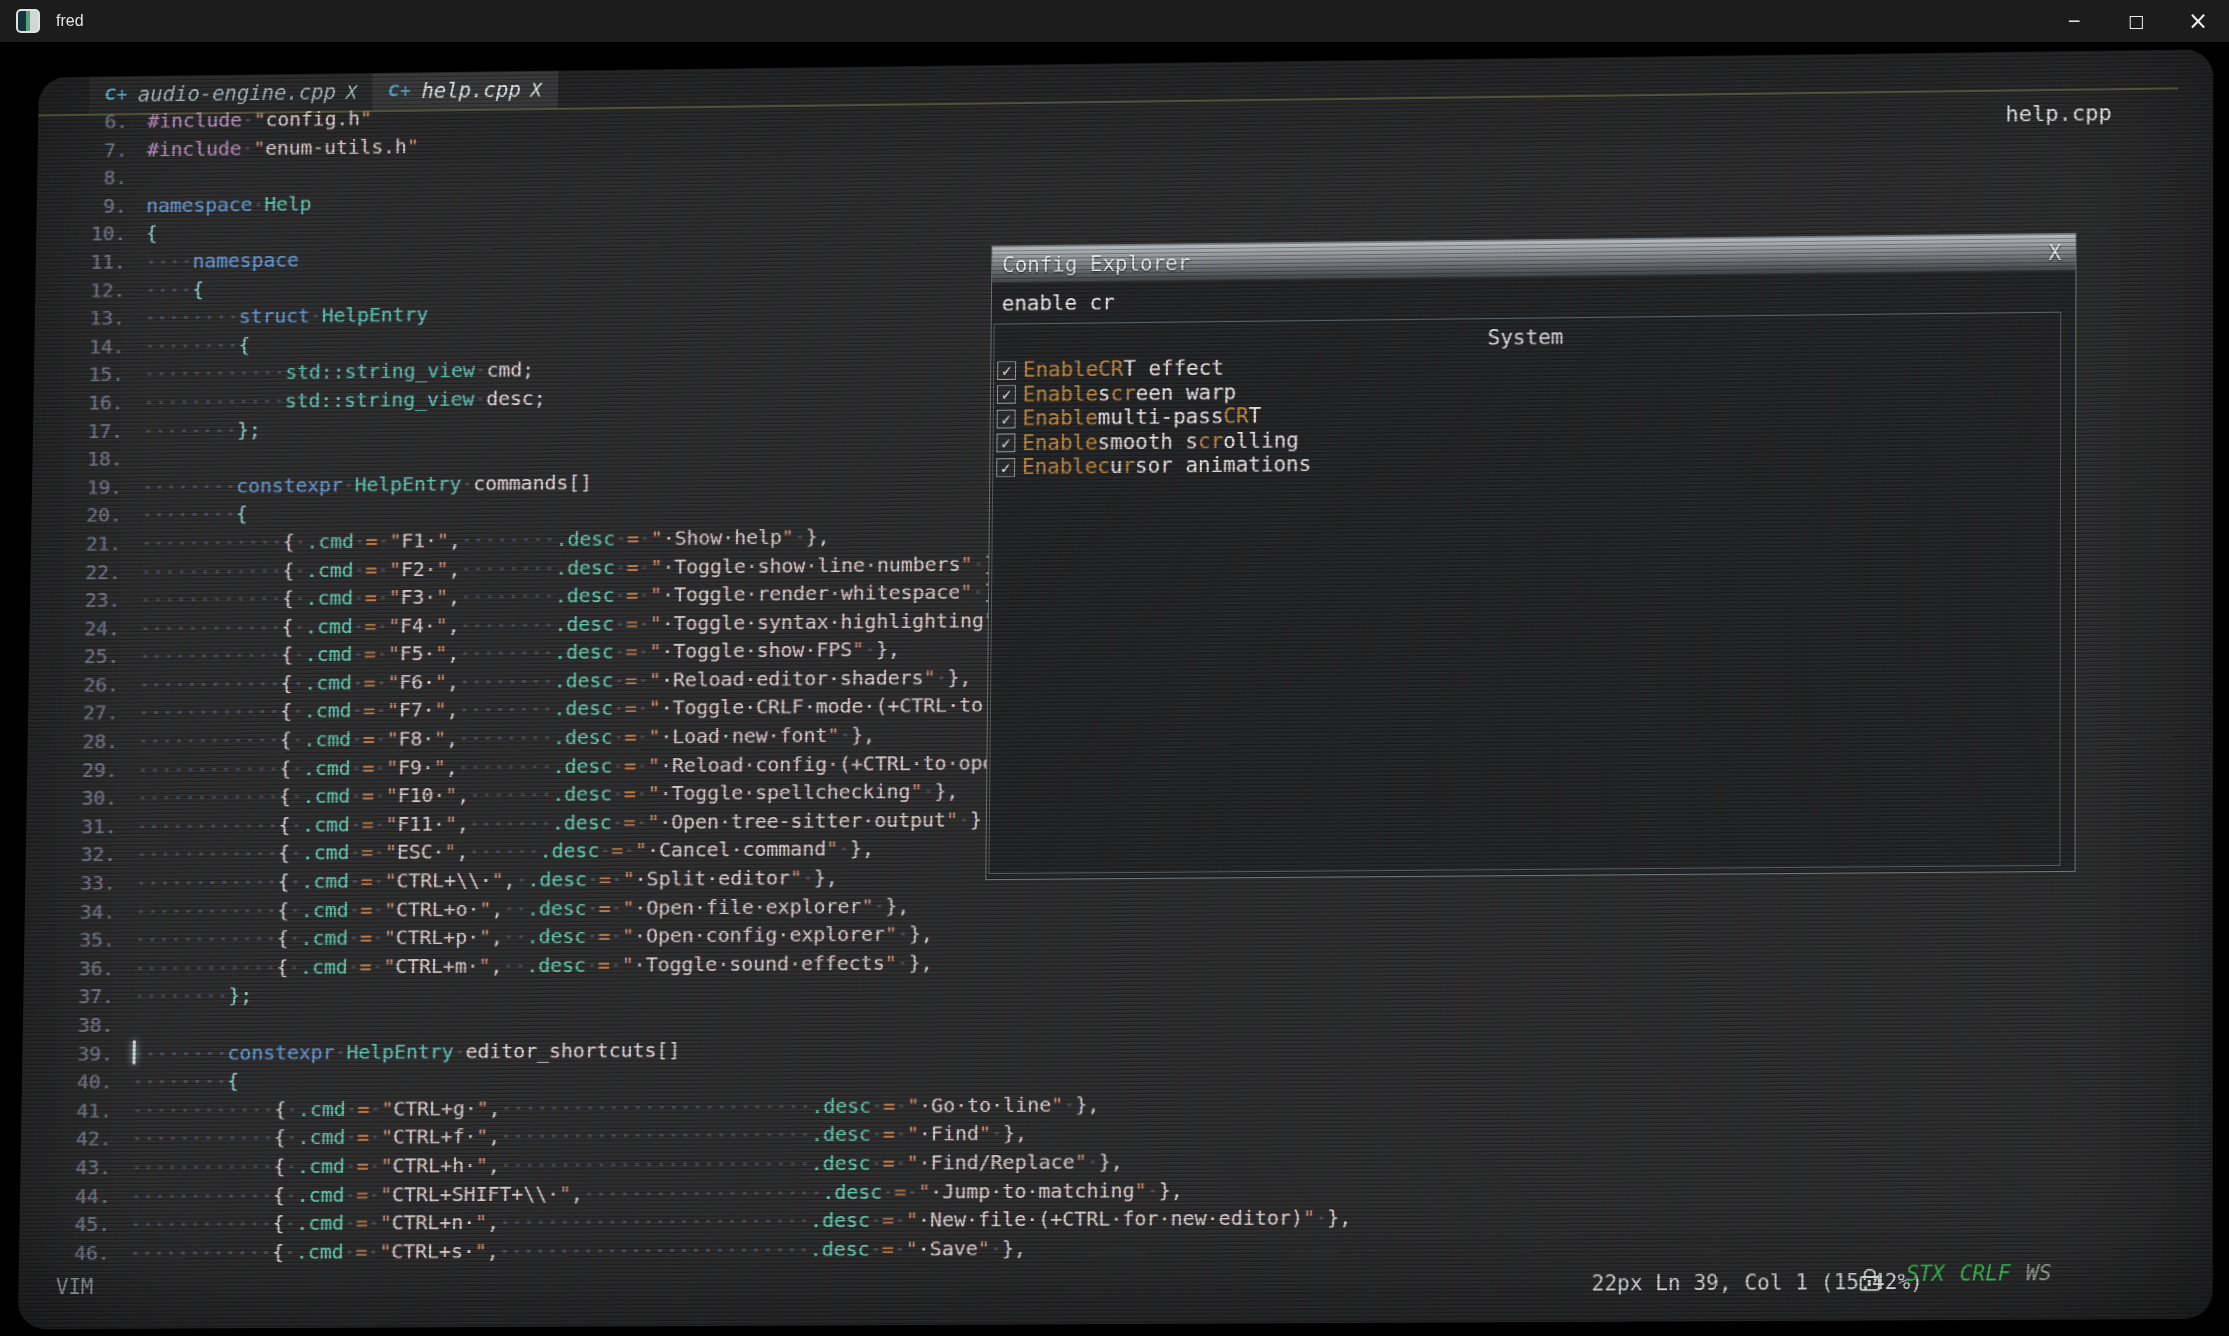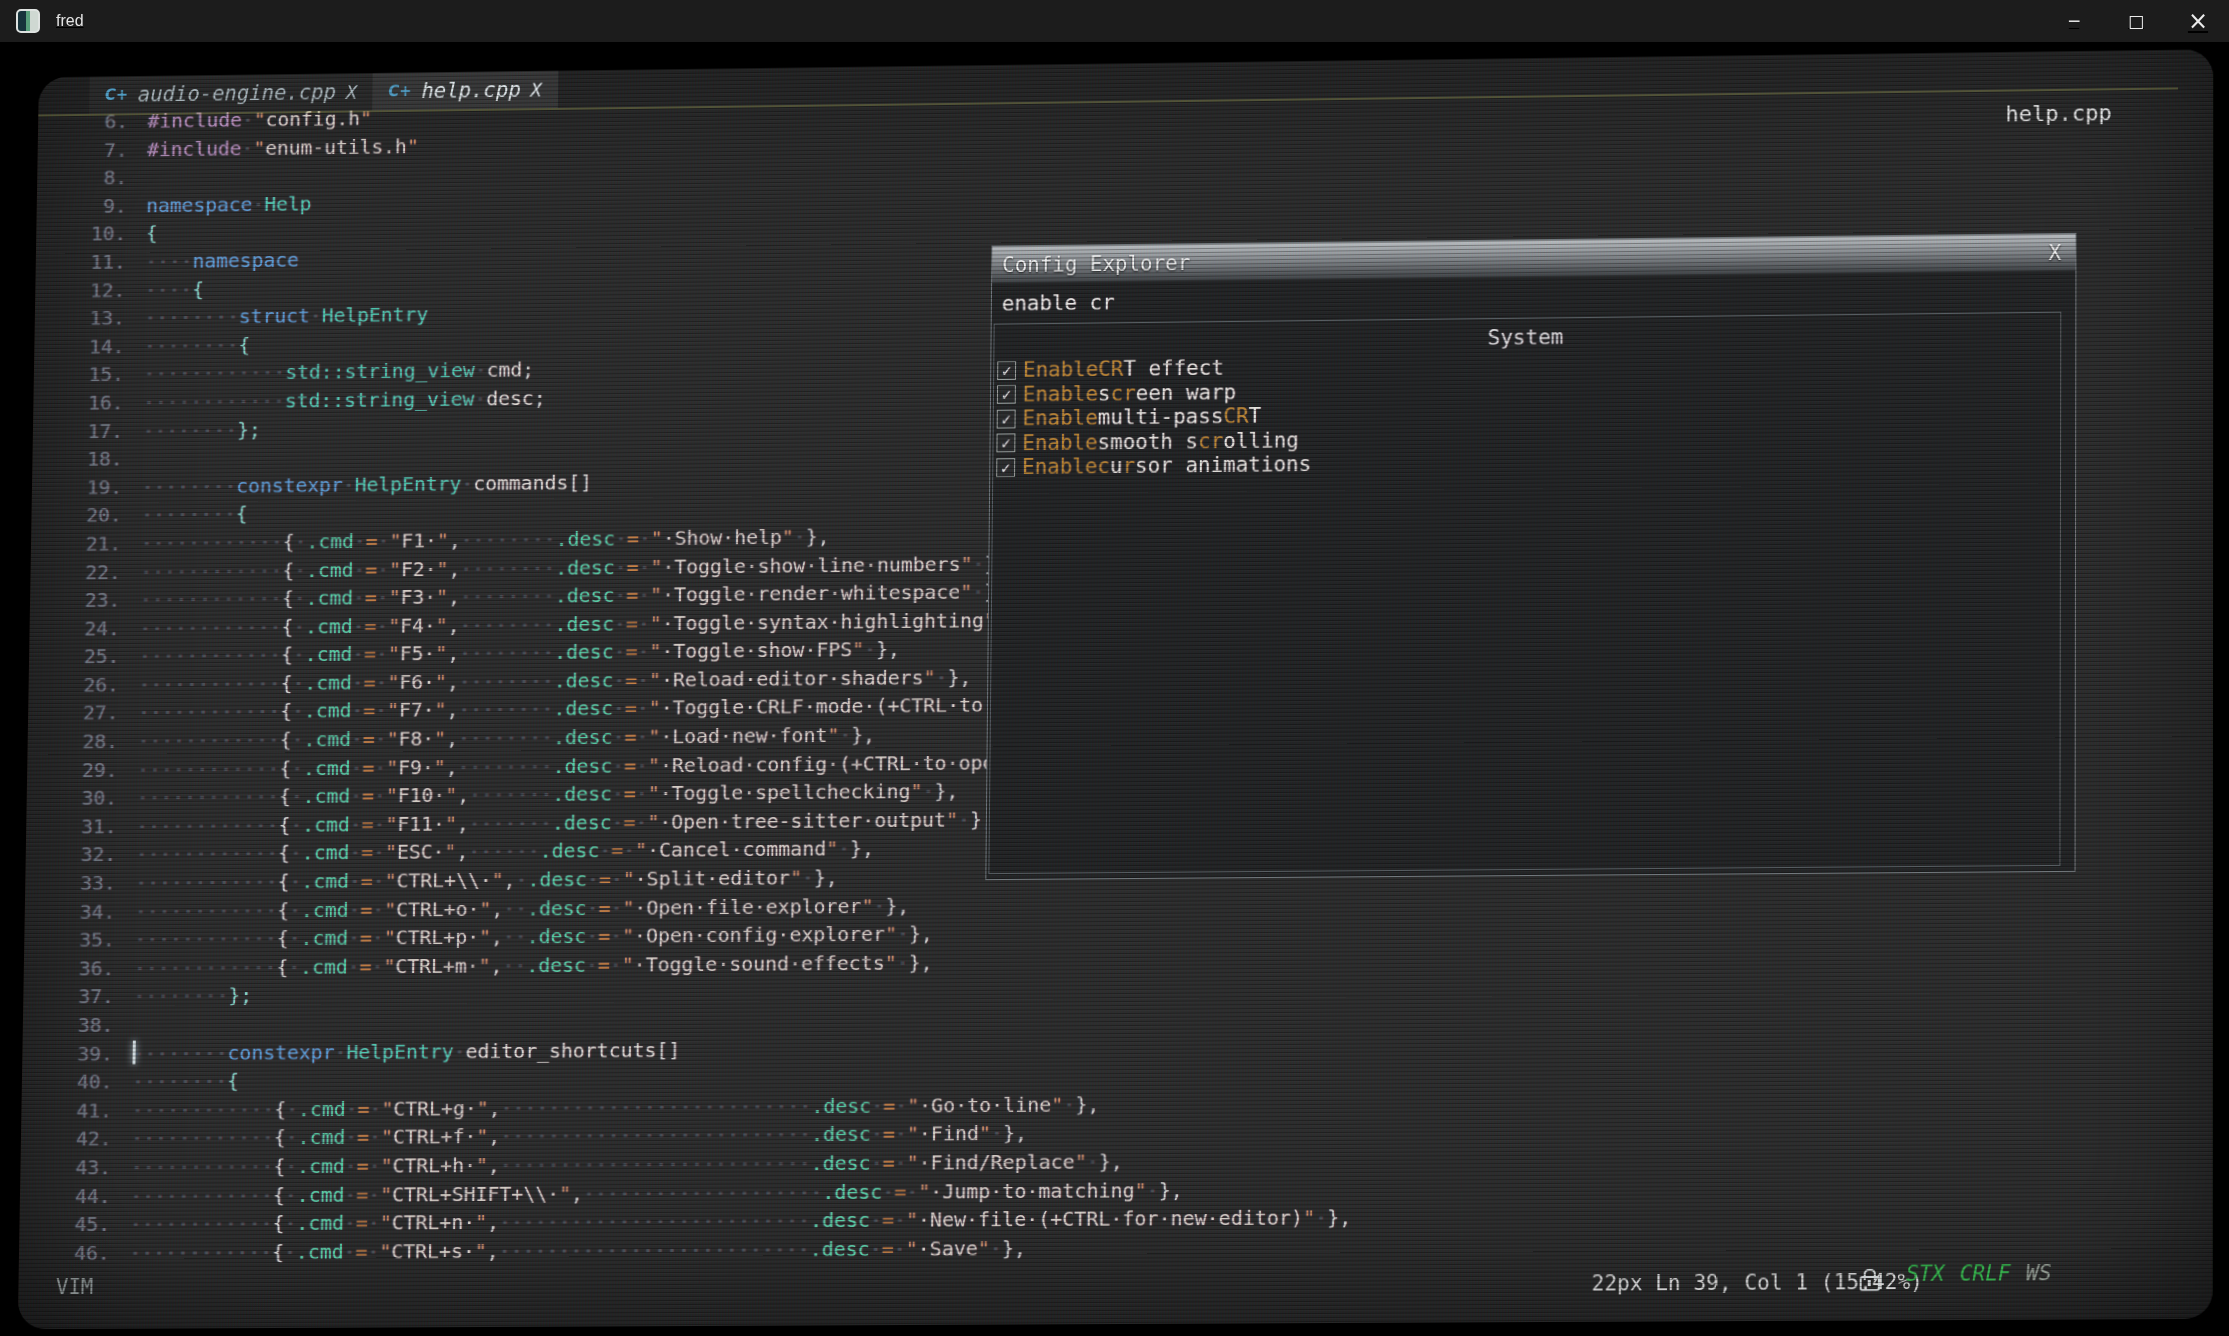--- a/index.html
+++ b/index.html
@@ -1,19 +1,19 @@
 <!DOCTYPE html>
 <html><head>
 <meta charset="utf-8">
 <style>
   html,body{margin:0;padding:0;background:#000;}
   body{width:2229px;height:1336px;position:relative;overflow:hidden;font-family:"DejaVu Sans Mono",monospace;}
 
   
-  .titlebar{position:absolute;top:0;left:0;right:0;height:42px;background:#1c1c1c;display:flex;align-items:center;z-index:40;text-decoration:underline;}
+  .titlebar{position:absolute;top:0;left:0;right:0;height:42px;background:#1c1c1c;display:flex;align-items:center;z-index:40;}
   .app-icon{width:24px;height:24px;margin-left:16px;border:2px solid #dfe3e1;border-radius:5px;
     background:linear-gradient(90deg,#17343c 0 38%,#58a07c 38% 62%,#cfd8d2 62% 100%);box-sizing:border-box;}
   .win-title{color:#e4e4e4;font:16px "Liberation Sans",sans-serif;margin-left:16px;}
   .win-controls{margin-left:auto;display:flex;align-items:center;height:100%;}
   .win-btn{width:62px;height:100%;display:flex;align-items:center;justify-content:center;color:#ececec;font:17px "DejaVu Sans",sans-serif;}
   .win-btn.close{font-size:24px;}
 
   
   .stage{position:absolute;top:42px;left:0;right:0;bottom:0;background:#000;}
   .screen{position:absolute;left:16px;right:18px;top:16px;bottom:12px;background:#292929;border-radius:28px;overflow:hidden;

